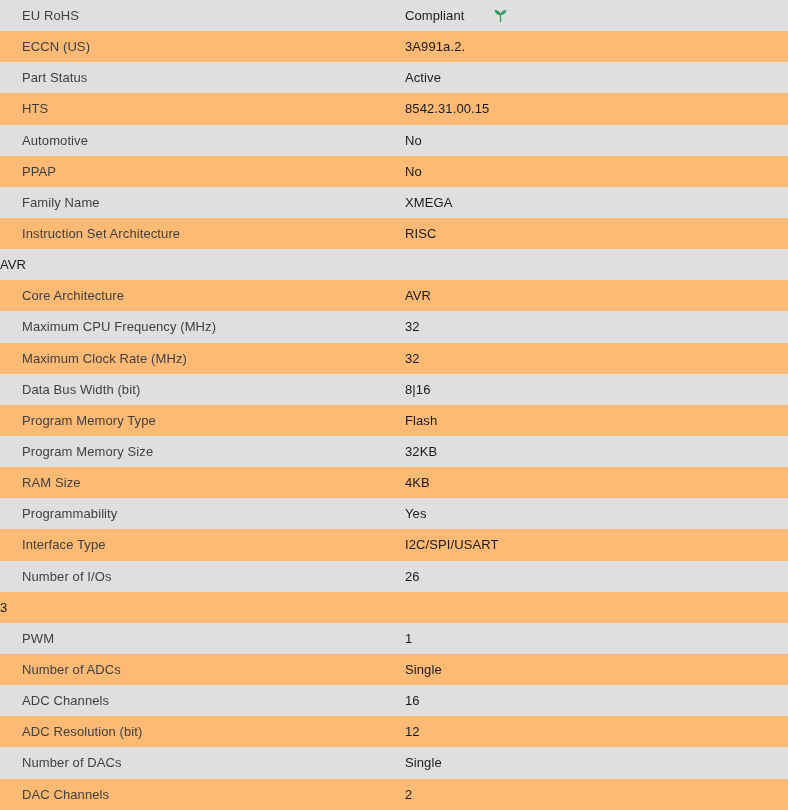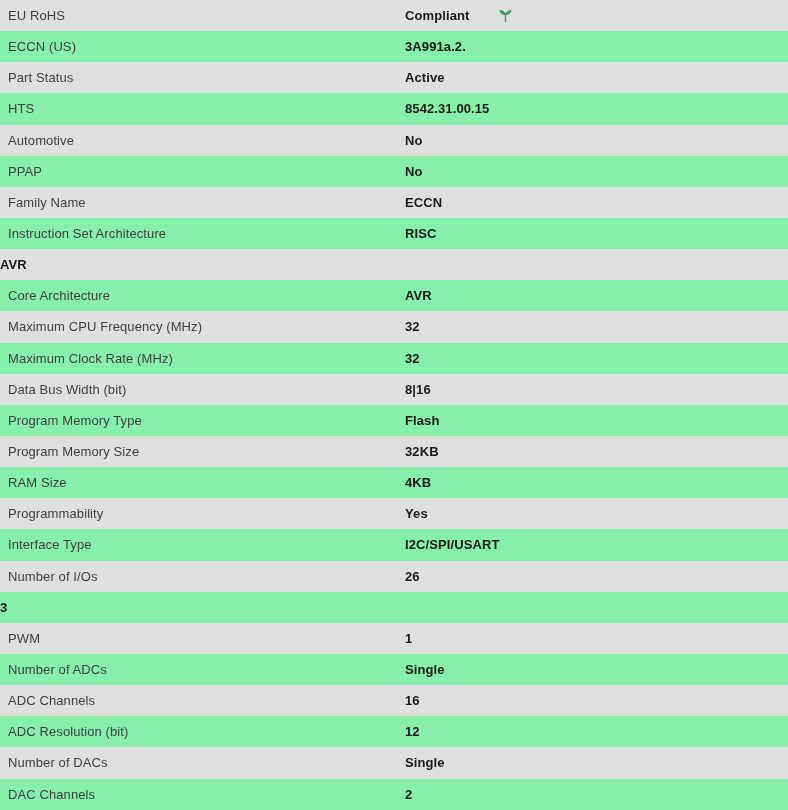--- a/index.html
+++ b/index.html
@@ -13,41 +13,41 @@
   .spec-table {
     width: 788px;
     height: 810px;
     overflow: hidden;
   }
   .row {
     display: flex;
     align-items: center;
     height: 31.154px;
     width: 100%;
-    background: #86efac;
+    background: #fdba74;
   }
   .row:nth-child(odd) {
     background: #dfdfdf;
   }
   .label {
     width: 405px;
-    padding-left: 8px;
+    padding-left: 22px;
     font-size: 13px;
     font-weight: 400;
     color: #3f3f3f;
     letter-spacing: 0.1px;
     white-space: nowrap;
     overflow: hidden;
   }
   .value {
     display: flex;
     align-items: center;
     gap: 29px;
     font-size: 13px;
-    font-weight: 700;
+    font-weight: 400;
     color: #1a1a1a;
     letter-spacing: 0.1px;
     white-space: nowrap;
     justify-content: center;
   }
   .icon {
     display: inline-flex;
     align-items: center;
     line-height: 0;
     cursor: pointer;
@@ -107,21 +107,21 @@
     <div class="label">PPAP</div>
     <div class="value">
       <span class="value-text">No</span>
 
     </div>
   </div>
 
   <div class="row">
     <div class="label">Family Name</div>
     <div class="value">
-      <span class="value-text">ECCN</span>
+      <span class="value-text">XMEGA</span>
 
     </div>
   </div>
 
   <div class="row">
     <div class="label">Instruction Set Architecture</div>
     <div class="value">
       <span class="value-text">RISC</span>
 
     </div>

